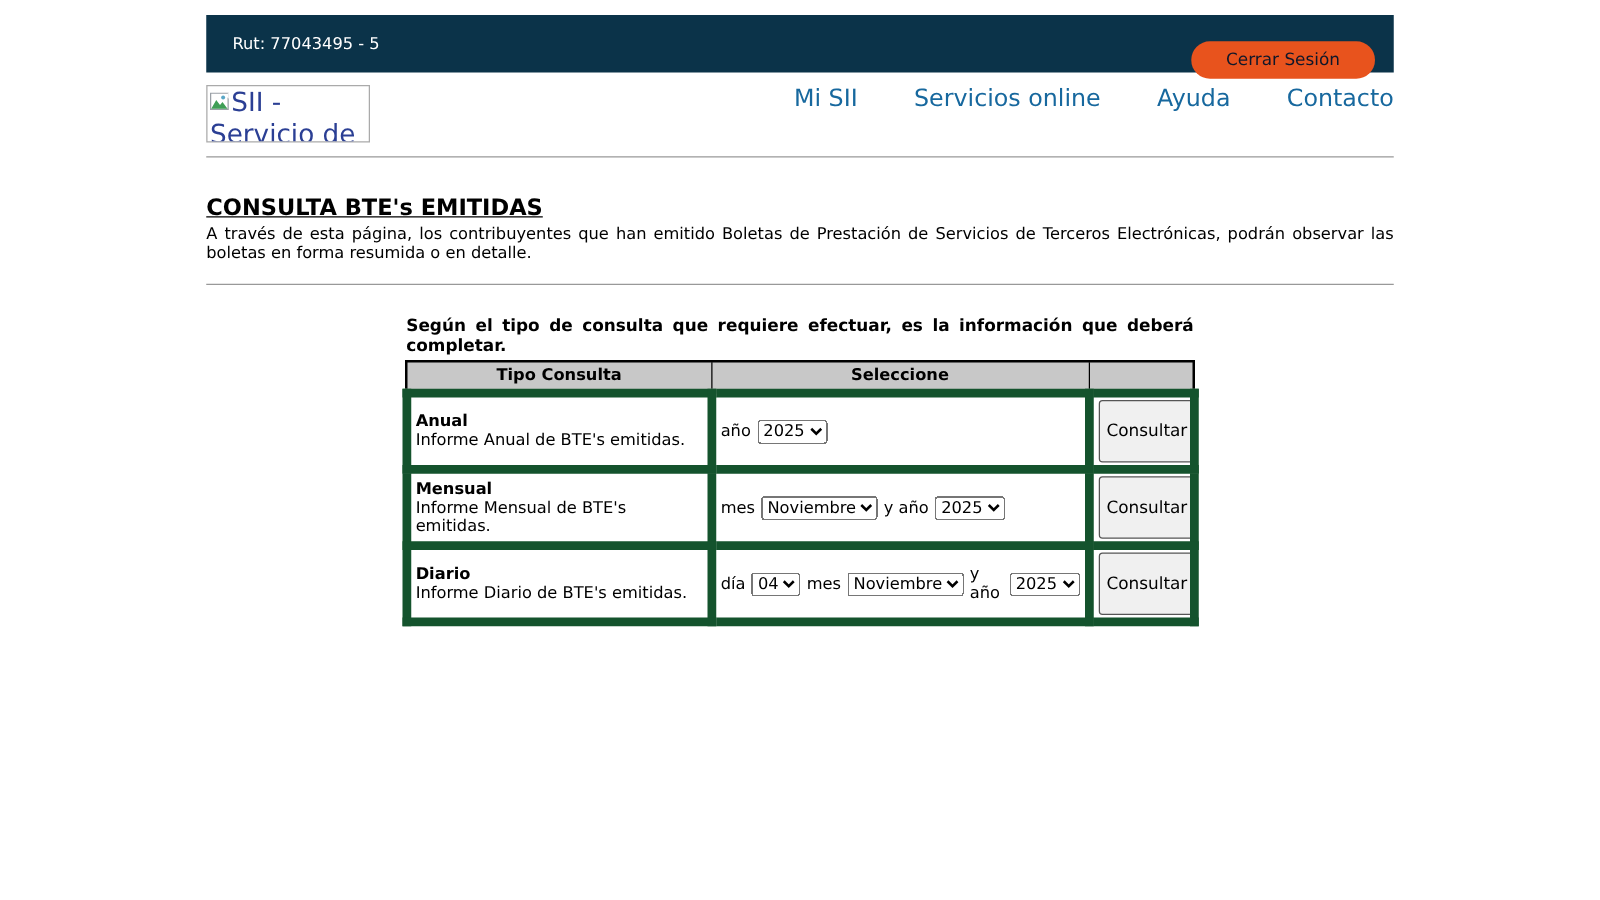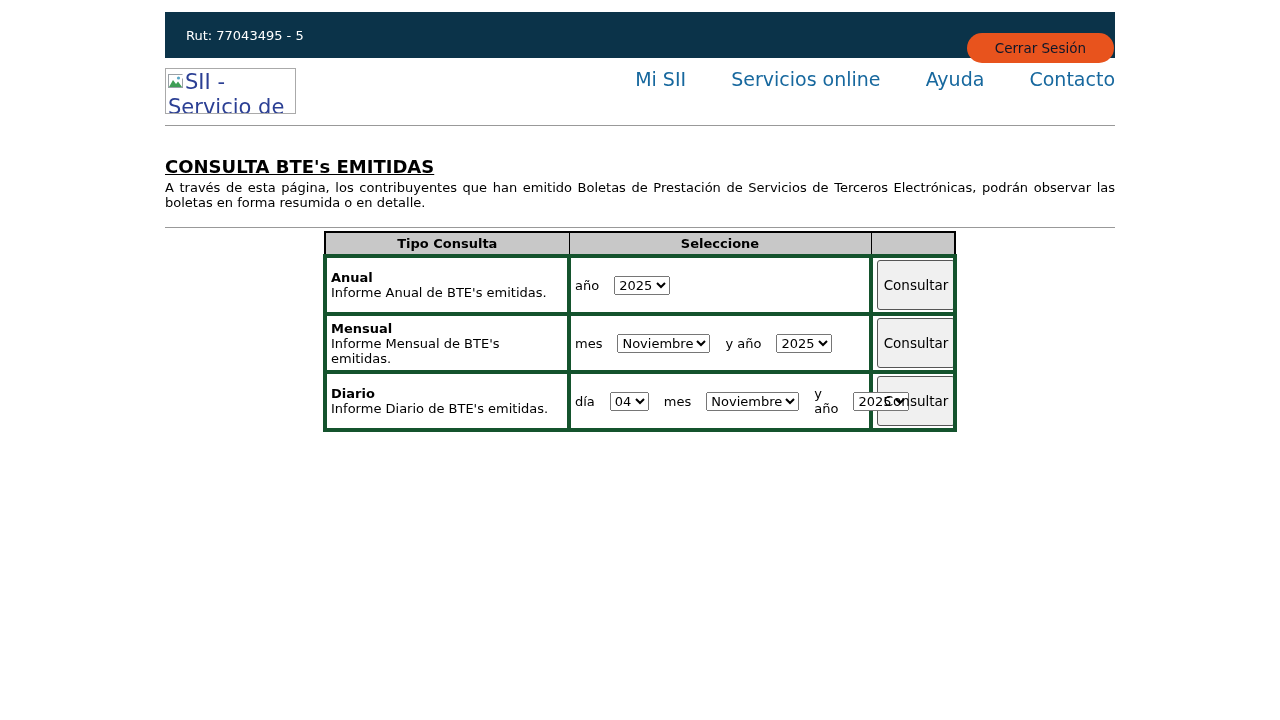--- a/index.html
+++ b/index.html
@@ -20,21 +20,21 @@
   }
   .page{width:950px;margin:0 auto;padding-top:12px;}
 
   
   .topbar{
     background:var(--navy);
     height:46px;
     display:flex;
     align-items:center;
     justify-content:space-between;
-    padding:0 1px 0 21px;
+    padding:0 15px 0 21px;
   }
   .rut{color:#fff;font-size:13px;}
   .logout{
     background:var(--orange);
     color:#0f172a;
     border:none;
     border-radius:15px;
     font-size:13.5px;
     font-family:inherit;
     padding:7px 28px;
@@ -114,28 +114,28 @@
     border:1px solid #000;
     border-bottom:2px solid #000;
     font-size:13px;
     padding:3px 2px;
     font-weight:bold;
   }
   table.consulta th:nth-child(1){width:244px;text-align:center;}
   table.consulta th:nth-child(2){width:302px;}
   table.consulta th:nth-child(3){width:84px;}
   table.consulta td{
-    border:4px solid #14532d;
+    border:7px solid #14532d;
     padding:2px 4px;
     height:39px;
     vertical-align:middle;
   }
   .tipo-name{font-weight:bold;line-height:15px;}
   .tipo-desc{line-height:15px;}
-  .fields{display:flex;align-items:center;gap:15px;flex-wrap:nowrap;}
+  .fields{display:flex;align-items:center;gap:5px;flex-wrap:nowrap;}
   .fields select{
     font-size:13px;
     font-family:inherit;
   }
   .consultar{
     display:block;
     width:78px;
     margin:0 auto;
     background:#f0f0f0;
     border:1px solid #555;
@@ -176,20 +176,21 @@
     </nav>
   </div>
 
   <hr class="rule">
 
   <h1 class="title">CONSULTA BTE's EMITIDAS</h1>
   <p class="desc">A través de esta página, los contribuyentes que han emitido Boletas de Prestación de Servicios de Terceros Electrónicas, podrán observar las boletas en forma resumida o en detalle.</p>
 
   <hr class="rule rule2">
 
+  <p class="instruction">Según el tipo de consulta que requiere efectuar, es la información que deberá completar.</p>
 
   <table class="consulta">
     <thead>
       <tr>
         <th>Tipo Consulta</th>
         <th>Seleccione</th>
         <th></th>
       </tr>
     </thead>
     <tbody>

